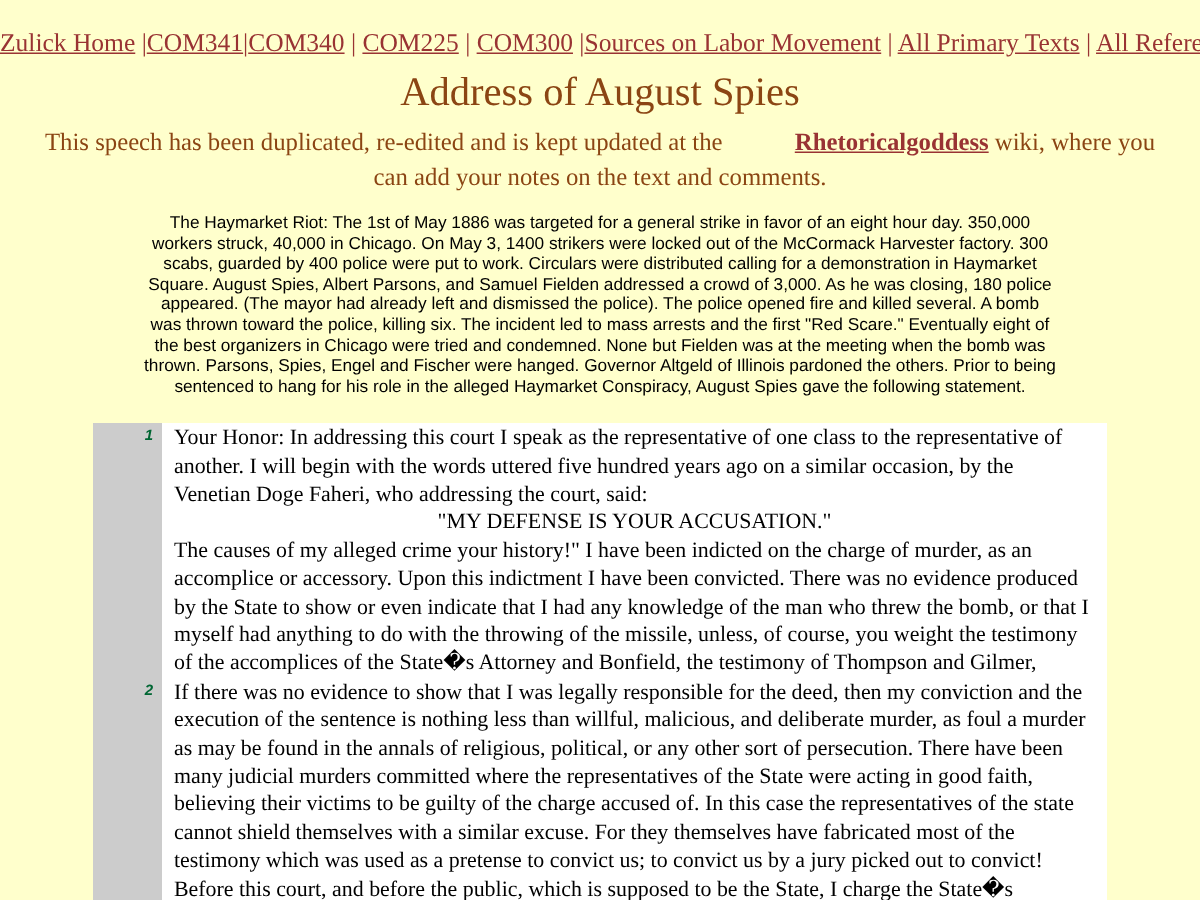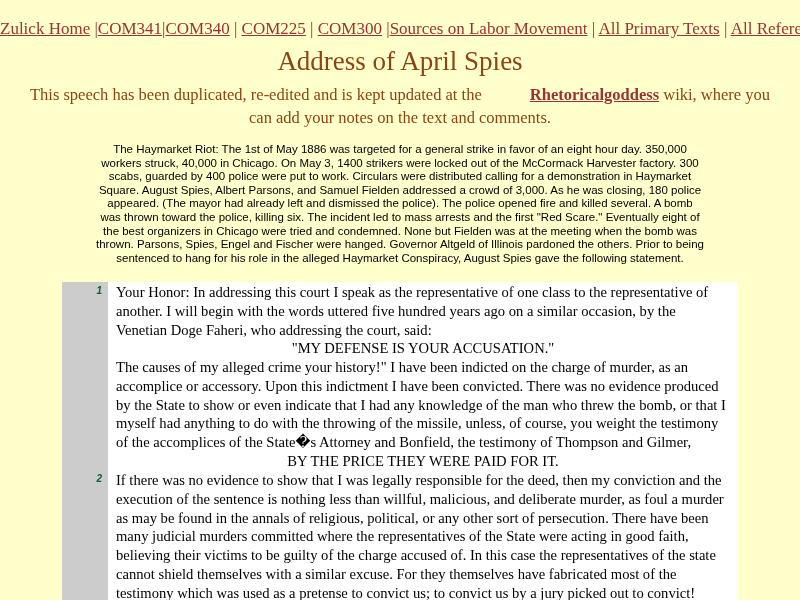--- a/index.html
+++ b/index.html
@@ -120,39 +120,38 @@
     display: block;
   }
 </style>
 </head>
 <body>
 
 <div class="navbar">
   <a href="#">Zulick Home</a><span class="nav-sep"> |</span><a href="#">COM341</a><span class="nav-sep">|</span><a href="#">COM340</a><span class="nav-sep"> | </span><a href="#">COM225</a><span class="nav-sep"> | </span><a href="#">COM300</a><span class="nav-sep"> |</span><a href="#">Sources on Labor Movement</a><span class="nav-sep"> | </span><a href="#">All Primary Texts</a><span class="nav-sep"> | </span><a href="#">All References</a>
 </div>
 
-<h1 class="page-title">Address of April Spies</h1>
+<h1 class="page-title">Address of August Spies</h1>
 
 <div class="wiki-note">
   <span>This speech has been duplicated, re-edited and is kept updated at the </span><a href="#">Rhetoricalgoddess</a><span> wiki, where you can add your notes on the text and comments.</span>
 </div>
 
 <div class="intro">The Haymarket Riot: The 1st of May 1886 was targeted for a general strike in favor of an eight hour day. 350,000 workers struck, 40,000 in Chicago. On May 3, 1400 strikers were locked out of the McCormack Harvester factory. 300 scabs, guarded by 400 police were put to work. Circulars were distributed calling for a demonstration in Haymarket Square. August Spies, Albert Parsons, and Samuel Fielden addressed a crowd of 3,000. As he was closing, 180 police appeared. (The mayor had already left and dismissed the police). The police opened fire and killed several. A bomb was thrown toward the police, killing six. The incident led to mass arrests and the first "Red Scare." Eventually eight of the best organizers in Chicago were tried and condemned. None but Fielden was at the meeting when the bomb was thrown. Parsons, Spies, Engel and Fischer were hanged. Governor Altgeld of Illinois pardoned the others. Prior to being sentenced to hang for his role in the alleged Haymarket Conspiracy, August Spies gave the following statement.</div>
 
 <div class="speech">
   <div class="speech-inner">
     <div style="flex:1;">
 
       <div class="para-row">
         <div class="para-num">1</div>
         <div class="para-text">
           <span>Your Honor: In addressing this court I speak as the representative of one class to the representative of another. I will begin with the words uttered five hundred years ago on a similar occasion, by the Venetian Doge Faheri, who addressing the court, said:</span>
           <span class="centered-line">"MY DEFENSE IS YOUR ACCUSATION."</span>
           <span>The causes of my alleged crime your history!" I have been indicted on the charge of murder, as an accomplice or accessory. Upon this indictment I have been convicted. There was no evidence produced by the State to show or even indicate that I had any knowledge of the man who threw the bomb, or that I myself had anything to do with the throwing of the missile, unless, of course, you weight the testimony of the accomplices of the State�s Attorney and Bonfield, the testimony of Thompson and Gilmer,</span>
-          <span class="centered-line">BY THE PRICE THEY WERE PAID FOR IT.</span>
         </div>
       </div>
 
       <div class="para-row">
         <div class="para-num">2</div>
         <div class="para-text">
           <span>If there was no evidence to show that I was legally responsible for the deed, then my conviction and the execution of the sentence is nothing less than willful, malicious, and deliberate murder, as foul a murder as may be found in the annals of religious, political, or any other sort of persecution. There have been many judicial murders committed where the representatives of the State were acting in good faith, believing their victims to be guilty of the charge accused of. In this case the representatives of the state cannot shield themselves with a similar excuse. For they themselves have fabricated most of the testimony which was used as a pretense to convict us; to convict us by a jury picked out to convict! Before this court, and before the public, which is supposed to be the State, I charge the State�s Attorney and Bonfield with the heinous</span>
           
         </div>
       </div>

